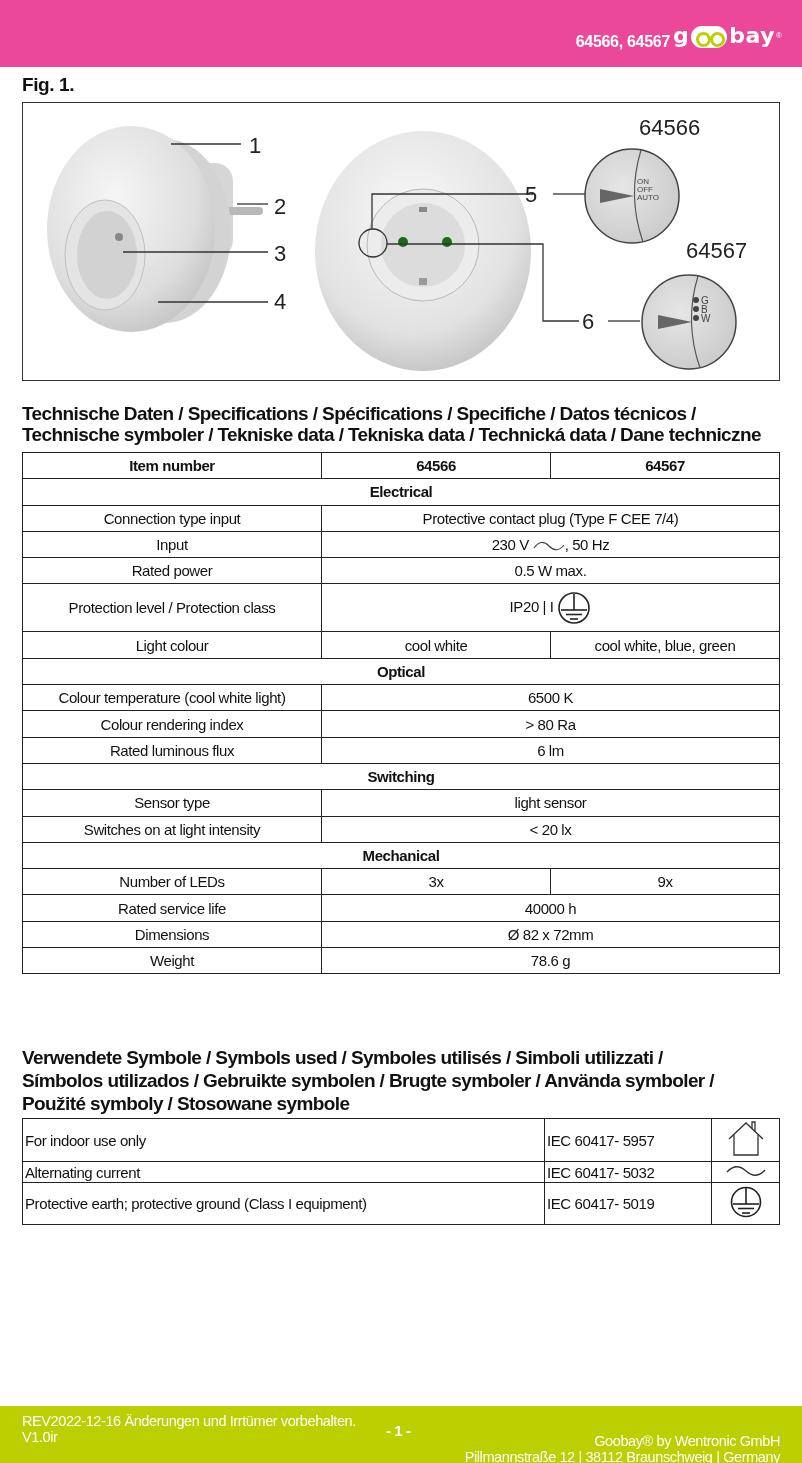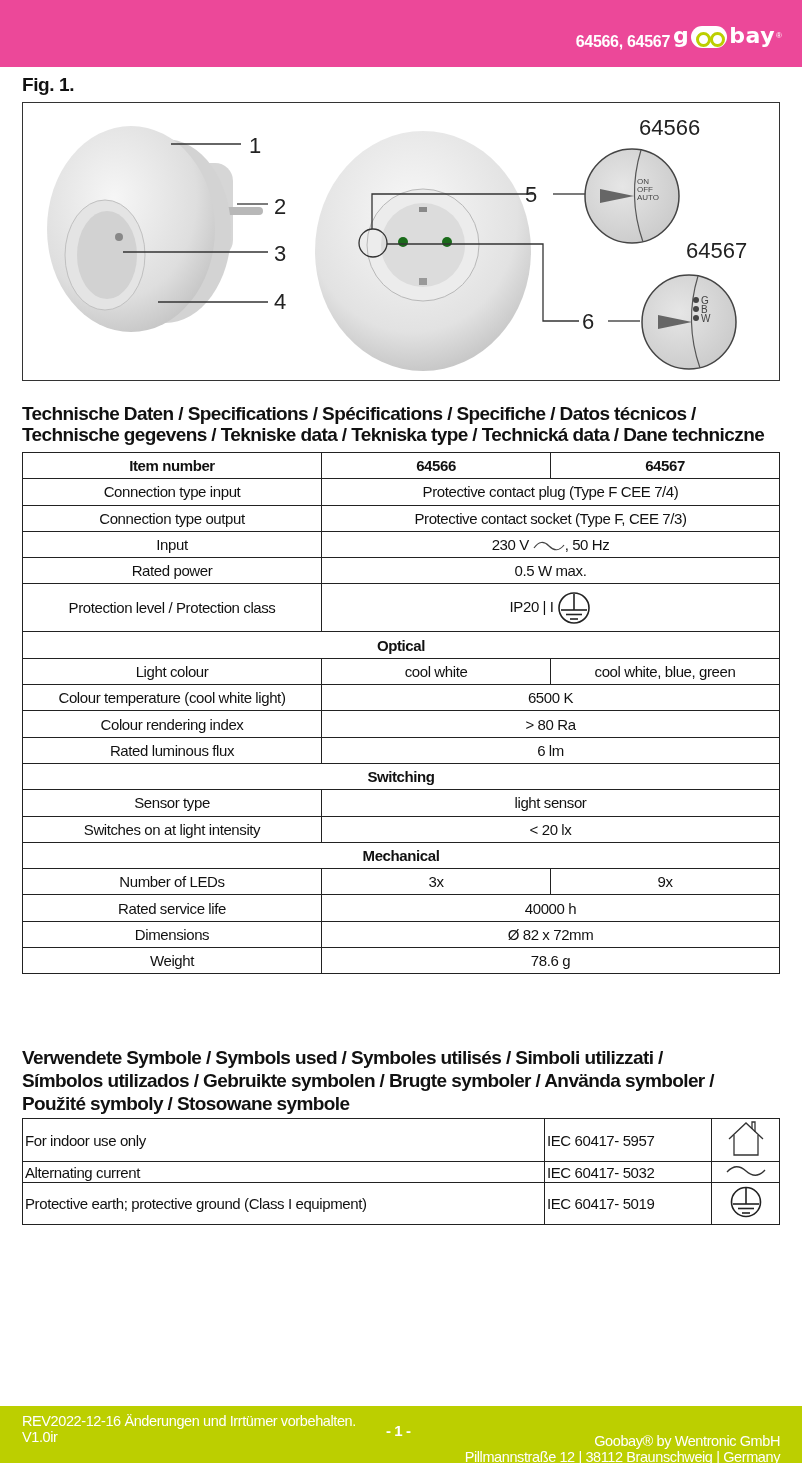--- a/index.html
+++ b/index.html
@@ -138,37 +138,36 @@
       <circle cx="673" cy="215" r="3" fill="#444"></circle>
       <text x="678" y="201" font-family="Liberation Sans, sans-serif" font-size="10" fill="#444">G</text>
       <text x="678" y="210" font-family="Liberation Sans, sans-serif" font-size="10" fill="#444">B</text>
       <text x="678" y="219" font-family="Liberation Sans, sans-serif" font-size="10" fill="#444">W</text>
     </g>
   </svg>
 </div>
 
 <div class="spec-heading">
   <div>Technische Daten / Specifications / Spécifications / Specifiche / Datos técnicos /</div>
-  <div>Technische gegevens / Tekniske data / Tekniska type / Technická data / Dane techniczne</div>
+  <div>Technische symboler / Tekniske data / Tekniska data / Technická data / Dane techniczne</div>
 </div>
 
 <table class="spec">
   <tbody>
       <tr>
     <td class="c1 head">Item number</td>
     <td class="c2 head">64566</td>
     <td class="head">64567</td>
   </tr>
   <tr>
+    <td colspan="3" class="section">Electrical</td>
+  </tr>
+  <tr>
     <td class="c1">Connection type input</td>
     <td colspan="2">Protective contact plug (Type F CEE 7/4)</td>
-  </tr>
-  <tr>
-    <td class="c1">Connection type output</td>
-    <td colspan="2">Protective contact socket (Type F, CEE 7/3)</td>
   </tr>
   <tr>
     <td class="c1">Input</td>
     <td colspan="2">
       <span>230 V</span>
       <svg class="inline-icon" width="32" height="12" viewBox="0 0 32 12">
             <path d="M1 8 Q8 -2 16 6 T31 5" fill="none" stroke="#444" stroke-width="1.2"></path>
           </svg><span>, 50 Hz</span>
     </td>
   </tr>
@@ -183,26 +182,26 @@
       <svg class="inline-icon" width="34" height="34" viewBox="0 0 34 34">
         <circle cx="17" cy="17" r="15" fill="none" stroke="#222" stroke-width="1.6"></circle>
         <line x1="17" y1="3" x2="17" y2="19" stroke="#222" stroke-width="1.6"></line>
         <line x1="4" y1="19" x2="30" y2="19" stroke="#222" stroke-width="1.6"></line>
         <line x1="9" y1="23.5" x2="25" y2="23.5" stroke="#222" stroke-width="1.6"></line>
         <line x1="13" y1="28" x2="21" y2="28" stroke="#222" stroke-width="1.6"></line>
       </svg>
     </td>
   </tr>
   <tr>
-    <td colspan="3" class="section">Optical</td>
-  </tr>
-  <tr>
     <td class="c1">Light colour</td>
     <td class="c2">cool white</td>
     <td>cool white, blue, green</td>
+  </tr>
+  <tr>
+    <td colspan="3" class="section">Optical</td>
   </tr>
   <tr>
     <td class="c1">Colour temperature (cool white light)</td>
     <td colspan="2">6500 K</td>
   </tr>
   <tr>
     <td class="c1">Colour rendering index</td>
     <td colspan="2">&gt; 80 Ra</td>
   </tr>
   <tr>

